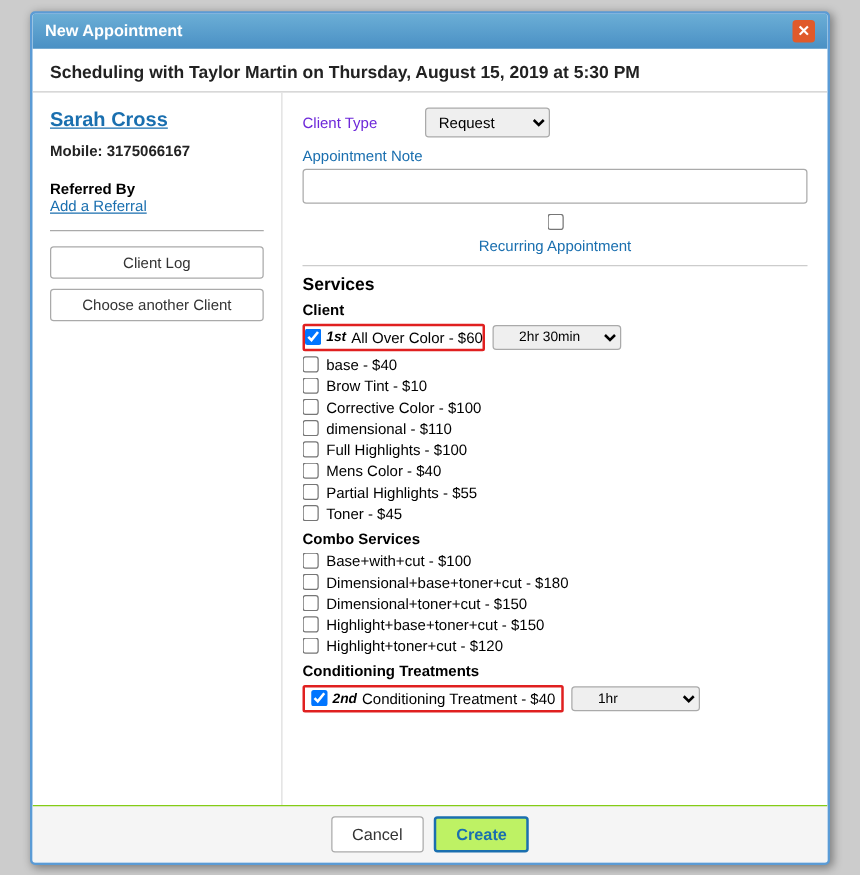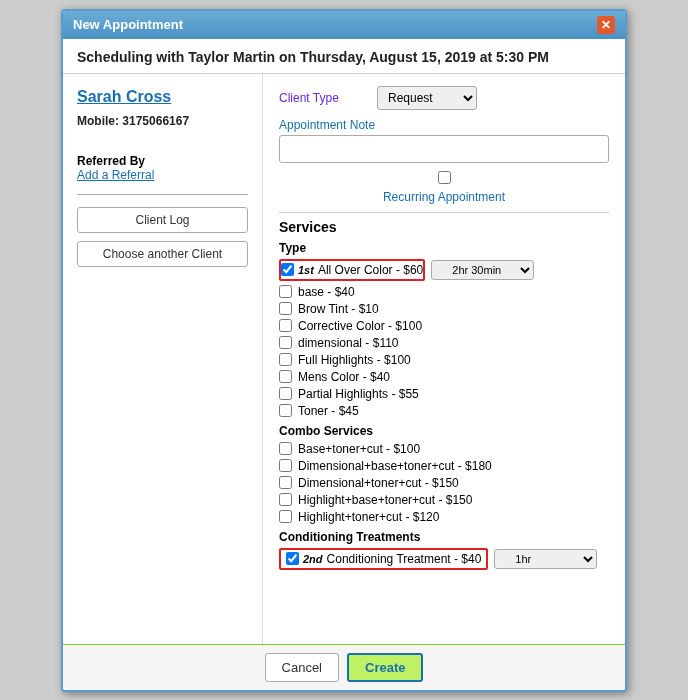--- a/index.html
+++ b/index.html
@@ -1,19 +1,19 @@
 <!DOCTYPE html>
 <html><head>
   <meta charset="utf-8">
   <style>
     * { box-sizing: border-box; margin: 0; padding: 0; }
     body { font-family: Arial, sans-serif; font-size: 13px; background: #ccc; display: flex; justify-content: center; align-items: center; min-height: 100vh; }
 
     .dialog {
-      width: 566px;
+      width: 640px;
       background: #fff;
       border: 2px solid #5b9bd5;
       border-radius: 4px;
       overflow: hidden;
       box-shadow: 2px 2px 8px rgba(0,0,0,0.4);
     }
 
     .dialog-title-bar {
       background: linear-gradient(to bottom, #6baed6, #4a90c4);
       color: #fff;
@@ -296,21 +296,21 @@
   <div class="dialog-subtitle">Scheduling with Taylor Martin on Thursday, August 15, 2019 at 5:30 PM</div>
 
   <div class="dialog-body">
 
     <div class="left-panel">
       <div class="client-name">Sarah Cross</div>
       <div class="client-mobile">
         <span>Mobile:</span>
         <span>3175066167</span>
       </div>
-      <div style="margin-top:12px">
+      <div style="margin-top:2px">
         <div class="referred-by-label">Referred By</div>
         <div class="add-referral-link">Add a Referral</div>
       </div>
       <hr class="divider">
       <button class="btn-outline">Client Log</button>
       <button class="btn-outline">Choose another Client</button>
     </div>
 
     <div class="right-panel">
 
@@ -330,21 +330,21 @@
 
       <div class="recurring-row">
         <input type="checkbox" style="">
         <span class="recurring-label">Recurring Appointment</span>
       </div>
 
       <hr class="section-divider">
 
       <div class="services-title">Services</div>
 
-      <div class="sub-section-title">Type</div>
+      <div class="sub-section-title">Client</div>
 
       <div class="service-item-first">
         <div class="first-box">
           <input type="checkbox" checked="" style="">
           <span class="first-label">1st</span>
           <span>All Over Color - $60</span>
         </div>
         <select class="duration-select">
           <option>30min</option>
           <option>45min</option>
@@ -386,21 +386,21 @@
       </div>
       <div class="service-item">
         <input type="checkbox" style="">
         <span>Toner - $45</span>
       </div>
 
       <div class="sub-section-title">Combo Services</div>
 
       <div class="service-item">
         <input type="checkbox" style="">
-        <span>Base+toner+cut - $100</span>
+        <span>Base+with+cut - $100</span>
       </div>
       <div class="service-item">
         <input type="checkbox" style="">
         <span>Dimensional+base+toner+cut - $180</span>
       </div>
       <div class="service-item">
         <input type="checkbox" style="">
         <span>Dimensional+toner+cut - $150</span>
       </div>
       <div class="service-item">

